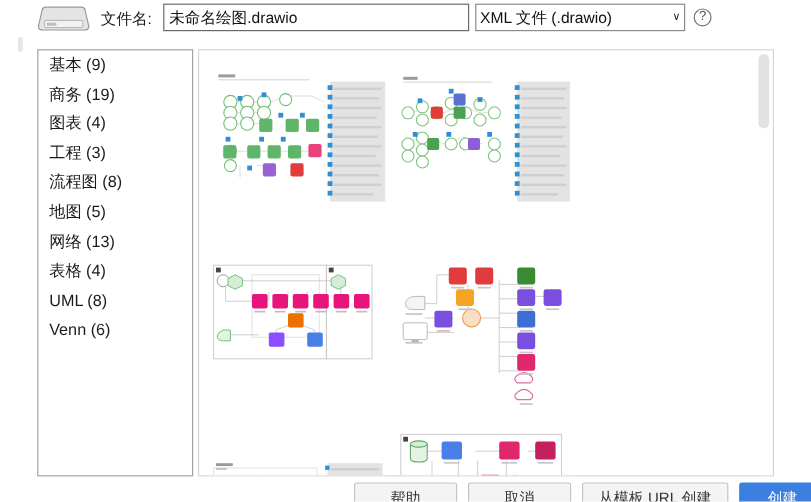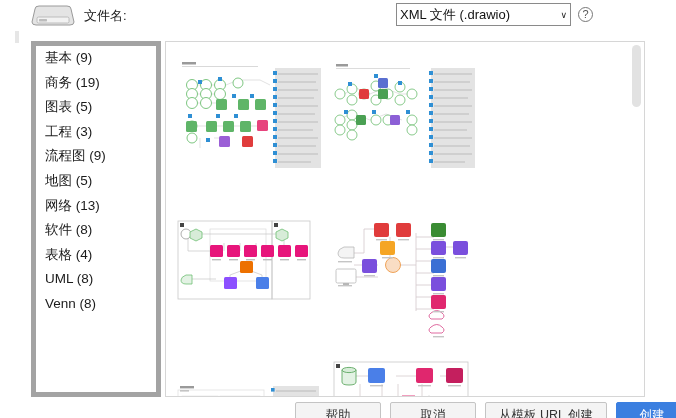--- a/index.html
+++ b/index.html
@@ -93,21 +93,21 @@
     width: 4px; height: 12px;
     background: #e6e6e6;
   }
 
   
   .sidebar {
     position: absolute;
     left: 31px; top: 41px;
     width: 130px; height: 356px;
     background: #ffffff;
-    border: 5px solid #a3a3a3;
+    border: 1px solid #a3a3a3;
     overflow: hidden;
   }
   .side-item {
     height: 24.6px;
     line-height: 24.6px;
     padding-left: 9px;
     font-size: 13.5px;
     color: #1b1b1b;
     white-space: nowrap;
   }
@@ -188,43 +188,43 @@
   <div class="topbar">
 
     <svg class="drive-icon" viewBox="0 0 48 24">
       <path d="M6 5 Q6 2 10 2 L38 2 Q42 2 42 5 L45 18 Q45 21 41 21 L7 21 Q3 21 3 18 Z" fill="#e4e4e4" stroke="#9a9a9a" stroke-width="1"></path>
       <rect x="8" y="13" width="32" height="6" rx="1.5" fill="#f2f2f2" stroke="#b0b0b0" stroke-width="0.8"></rect>
       <rect x="10" y="15" width="8" height="2.4" rx="0.6" fill="#bdbdbd"></rect>
     </svg>
 
     <div class="filename-label">文件名:</div>
 
+    <input class="filename-input" type="text" value="未命名绘图.drawio" style="">
 
     <div class="filetype-select">
       <span class="filetype-value">XML 文件 (.drawio)</span>
       <span class="chev">∨</span>
     </div>
 
     <div class="help-icon">?</div>
   </div>
 
   <div class="top-divider"></div>
 
   <div class="sidebar">
     <div class="side-item">基本 (9)</div>
     <div class="side-item">商务 (19)</div>
-    <div class="side-item">图表 (5)</div>
+    <div class="side-item">图表 (4)</div>
     <div class="side-item">工程 (3)</div>
-    <div class="side-item">流程图 (9)</div>
+    <div class="side-item">流程图 (8)</div>
     <div class="side-item">地图 (5)</div>
     <div class="side-item">网络 (13)</div>
-    <div class="side-item">软件 (8)</div>
     <div class="side-item">表格 (4)</div>
     <div class="side-item">UML (8)</div>
-    <div class="side-item">Venn (8)</div>
+    <div class="side-item">Venn (6)</div>
   </div>
 
   <div class="templates">
     <div class="tpl-grid">
 
       <div class="tpl-cell">
         <svg class="tpl-canvas" width="152" height="145" viewBox="0 0 152 145">
           <rect x="8" y="14" width="76" height="1" fill="#d9d9d9"></rect>
           <rect x="8" y="10" width="14" height="2.5" fill="#9a9a9a"></rect>
           <g fill="none" stroke="#cfcfcf" stroke-width="0.6">

